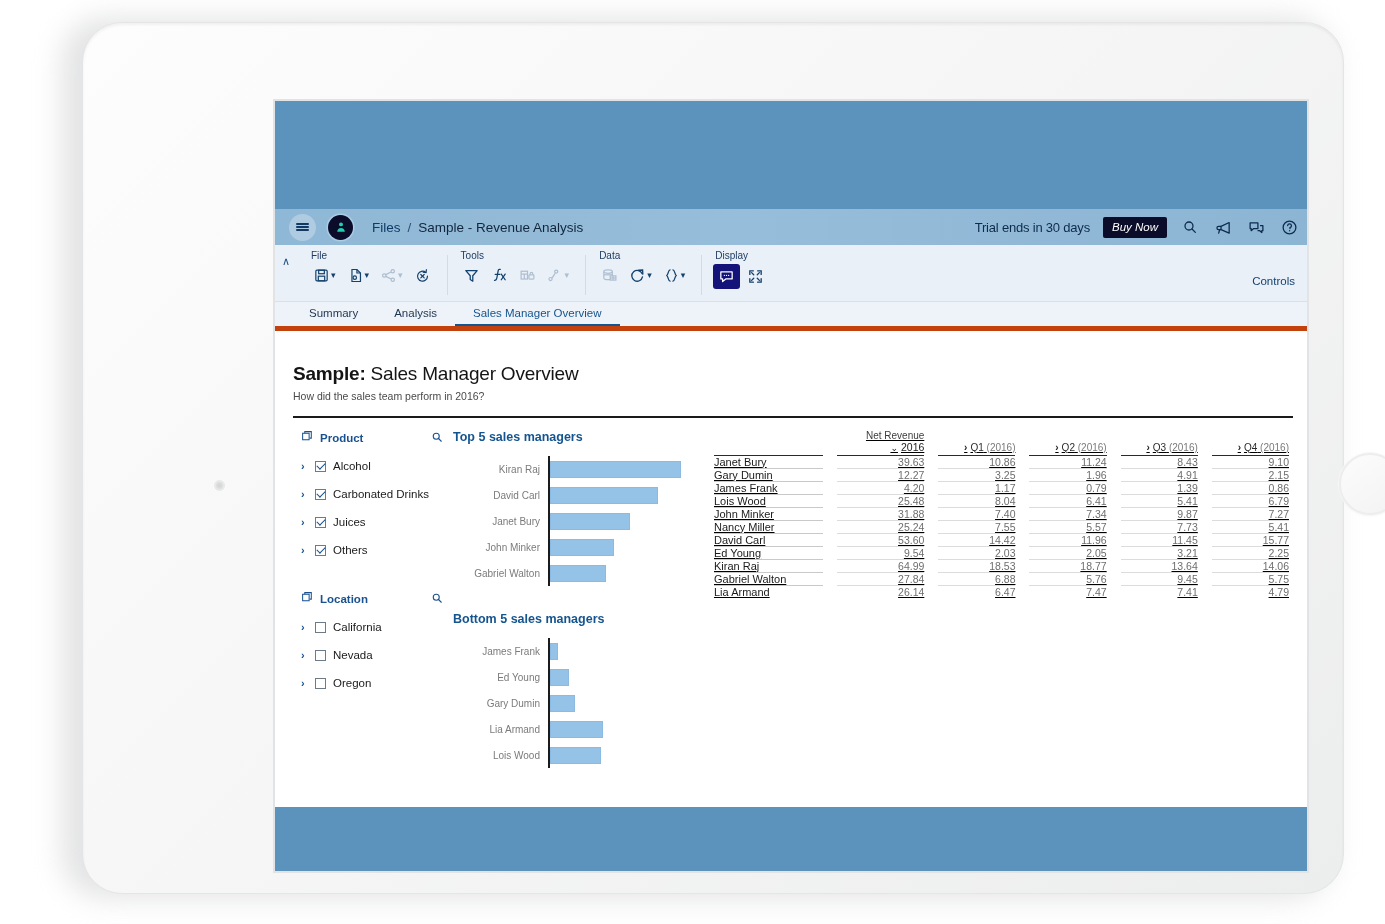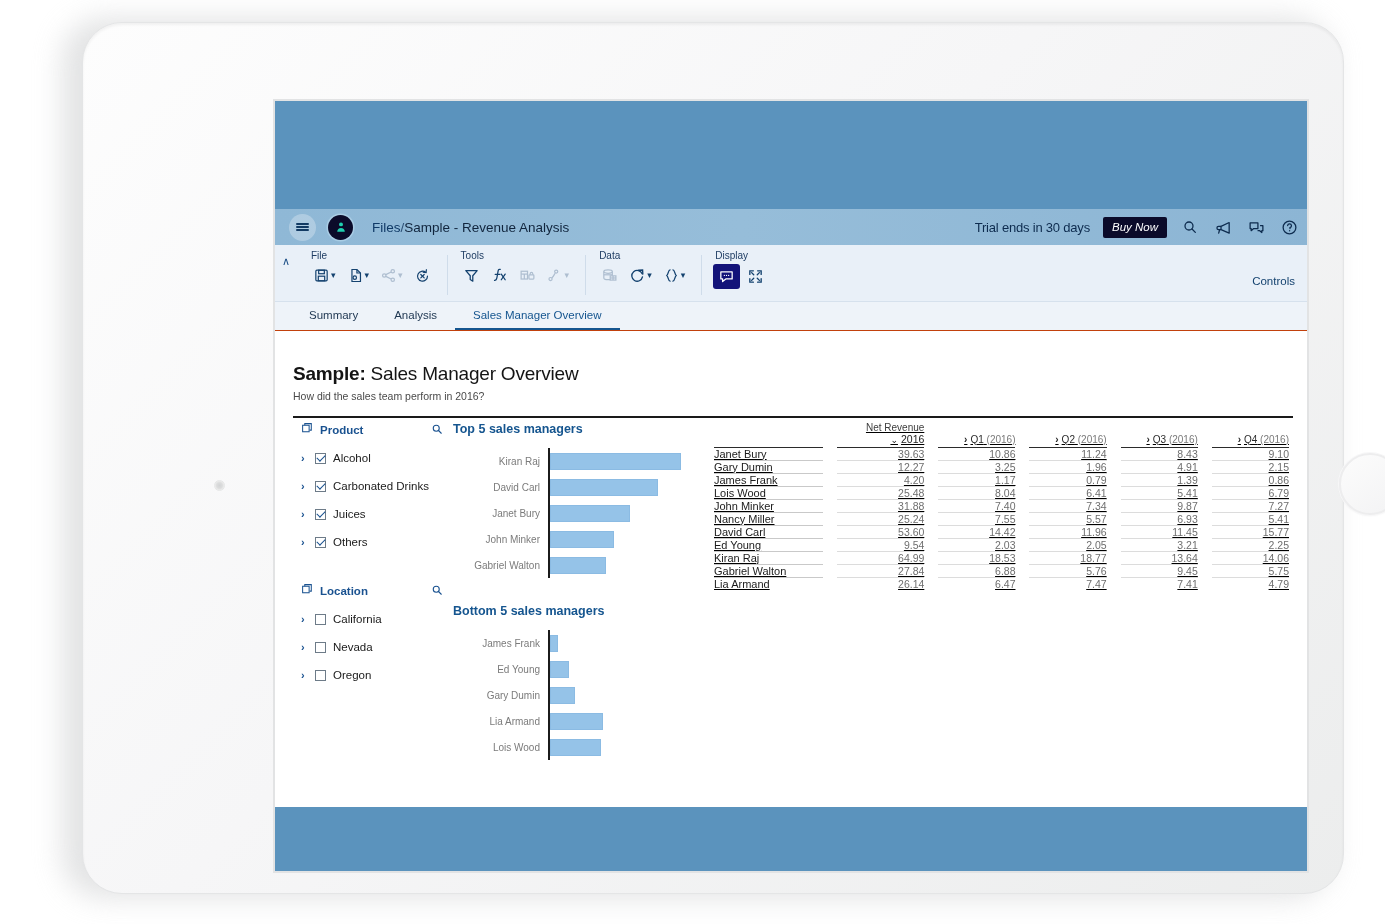--- a/index.html
+++ b/index.html
@@ -73,21 +73,21 @@
     display:block; width:13px; height:2px; background:#123a63; margin:1.4px 0; border-radius:1px;
   }
   .avatar {
     width:25px; height:25px; border-radius:50%;
     background:#0b0b2a;
     display:flex; align-items:center; justify-content:center;
     box-shadow:0 0 0 1.5px #a9cde5;
   }
   .avatar svg { display:block; }
   .breadcrumb {
-    display:flex; align-items:center; gap:0;
+    display:flex; align-items:center; gap:7px;
     font-size:13.5px; color:#0d2b4e; margin-left:7px; white-space:nowrap;
   }
   .bc-link { color:#103a67; cursor:pointer; }
   .bc-sep { color:#2b4f75; }
   .bc-cur { color:#11253d; }
   .hdr-right {
     margin-left:auto; display:flex; align-items:center; gap:13px;
     padding-right:2px;
   }
   .trial-text { font-size:13px; color:#0d2b4e; letter-spacing:-.2px; white-space:nowrap; }
@@ -126,40 +126,40 @@
   .rib-btn.active { background:#131379; color:#ffffff; border-radius:3px; padding:4px 5px; }
   .chev { font-size:9px; line-height:1; padding-bottom:1px; }
   .controls-link {
     position:absolute; right:16px; top:30px;
     font-size:11.5px; color:#14426f; cursor:pointer;
   }
 
   
   #tabs {
     height:29px; background:#eef3f9;
-    border-bottom:1px solid #c2410c;
+    border-bottom:5px solid #c2410c;
     display:flex; align-items:stretch; padding-left:16px;
   }
   .tab {
     display:flex; align-items:center; padding:0 18px;
     font-size:11.5px; color:#1d3550; cursor:pointer;
     border-bottom:2px solid transparent;
   }
   .tab.selected { color:#15558f; border-bottom-color:#15558f; }
 
   
   #page { padding:12px 18px 0 18px; position:relative; height:calc(100% - 36px - 57px - 29px); background:#fff; }
   #page-title { font-size:19px; color:#141414; margin:20px 0 0 0; letter-spacing:-.2px; }
   #page-title b { font-weight:bold; }
   #page-title span.light { font-weight:normal; }
   #page-sub { font-size:10.5px; color:#4a4a4a; margin-top:5px; }
   #title-rule { height:2px; background:#1a1a1a; margin:14px 0 0 0; width:1000px; }
 
   
-  #content { display:flex; padding-top:4px; }
+  #content { display:flex; padding-top:12px; }
 
   
   #filters { width:150px; flex:0 0 150px; padding-left:8px; }
   .filter-head {
     display:flex; align-items:center; gap:6px;
     color:#1a5290; font-weight:bold; font-size:11.5px; margin-bottom:7px;
   }
   .filter-head .fh-title { flex:1; }
   .filter-search { cursor:pointer; color:#1a5290; }
   .filter-row {
@@ -726,21 +726,21 @@
                   </tr>
                   <tr>
                     <td class="rowlabel">Nancy Miller</td>
                     <td class="gap"></td>
                     <td class="num">25.24</td>
                     <td class="gap"></td>
                     <td class="num">7.55</td>
                     <td class="gap"></td>
                     <td class="num">5.57</td>
                     <td class="gap"></td>
-                    <td class="num">6.93</td>
+                    <td class="num">7.73</td>
                     <td class="gap"></td>
                     <td class="num">5.41</td>
                   </tr>
                   <tr>
                     <td class="rowlabel">David Carl</td>
                     <td class="gap"></td>
                     <td class="num">53.60</td>
                     <td class="gap"></td>
                     <td class="num">14.42</td>
                     <td class="gap"></td>

